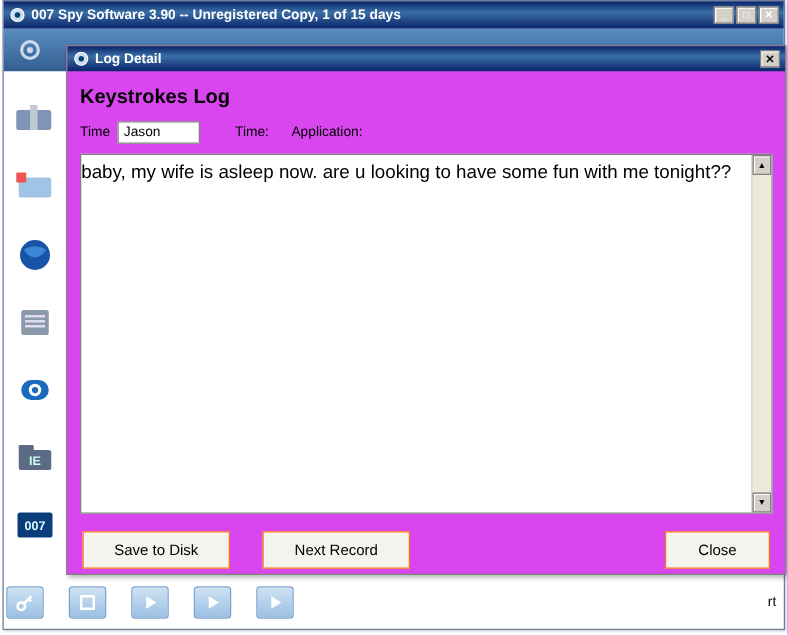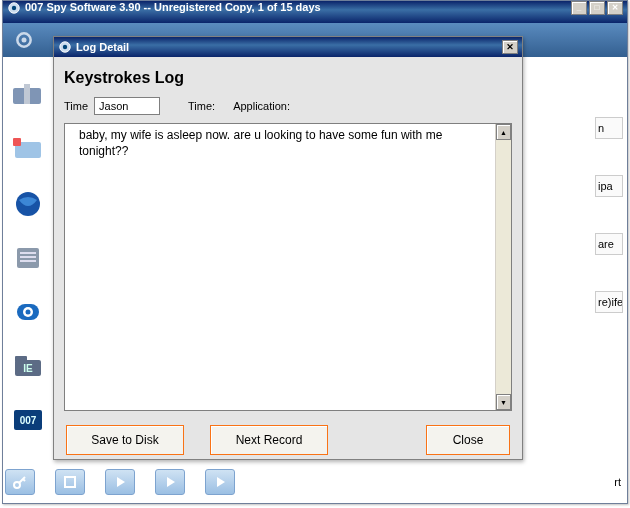--- a/index.html
+++ b/index.html
@@ -22,20 +22,21 @@
     width: 626px;
     height: 504px;
     border: 1px solid #6f7f9a;
     box-shadow: 1px 1px 2px rgba(0,0,0,0.25);
   }
   .main-title {
     height: 22px;
     background: linear-gradient(#0a246a, #3a6ea5 40%, #0a246a);
     color: #fff;
     display: flex;
+    align-items: center;
     padding: 0 4px;
     font-size: 11px;
     font-weight: bold;
   }
   .main-title .app-icon { width: 14px; height: 14px; margin-right: 4px; }
   .title-spacer { flex: 1; }
   .win-ctrl {
     width: 16px; height: 14px;
     margin-left: 2px;
     background: #d4d0c8;
@@ -115,23 +116,23 @@
     margin-left: auto;
     font-size: 11px;
     color: #000;
   }
 
   
   .dialog {
     position: absolute;
     left: 53px;
     top: 36px;
-    width: 470px;
+    width: 576px;
     height: 424px;
-    background: #e5e5e5;
+    background: #d946ef;
     border: 1px solid #808080;
     box-shadow: 1px 2px 4px rgba(0,0,0,0.3);
     z-index: 10;
   }
   .dlg-title {
     height: 20px;
     background: linear-gradient(#0a246a, #3a6ea5 40%, #0a246a);
     color: #fff;
     display: flex;
     align-items: center;
@@ -178,23 +179,23 @@
   .log-area-wrap {
     position: relative;
     width: 100%;
     height: 288px;
     border: 1px solid #7f7f7f;
     background: #fff;
     display: flex;
   }
   .log-text {
     flex: 1;
-    padding: 4px 14px;
+    padding: 4px 0;
     font-family: Tahoma, Arial, sans-serif;
-    font-size: 12px;
+    font-size: 15px;
     line-height: 1.3;
     color: #000;
     white-space: pre-wrap;
     overflow: hidden;
   }
   .fake-scroll {
     width: 16px;
     background: #ece9d8;
     border-left: 1px solid #d4d0c8;
     display: flex;

